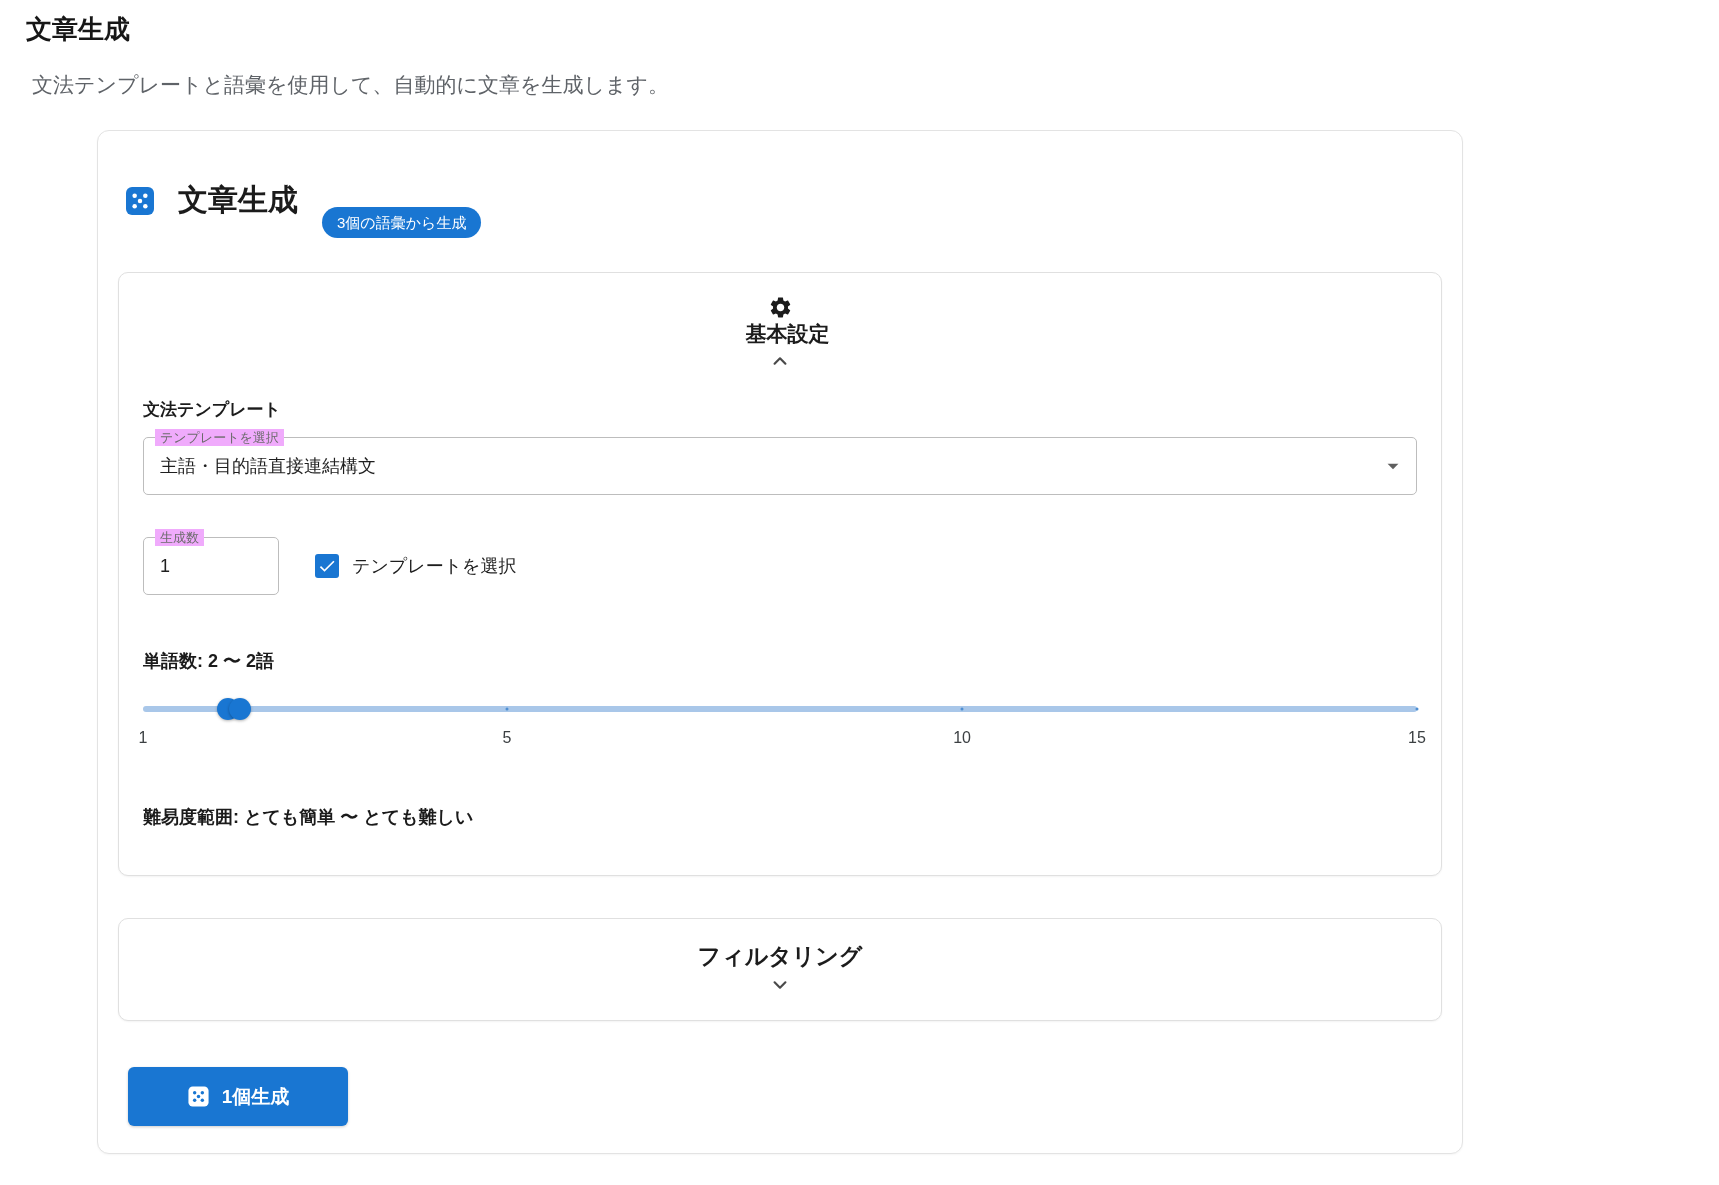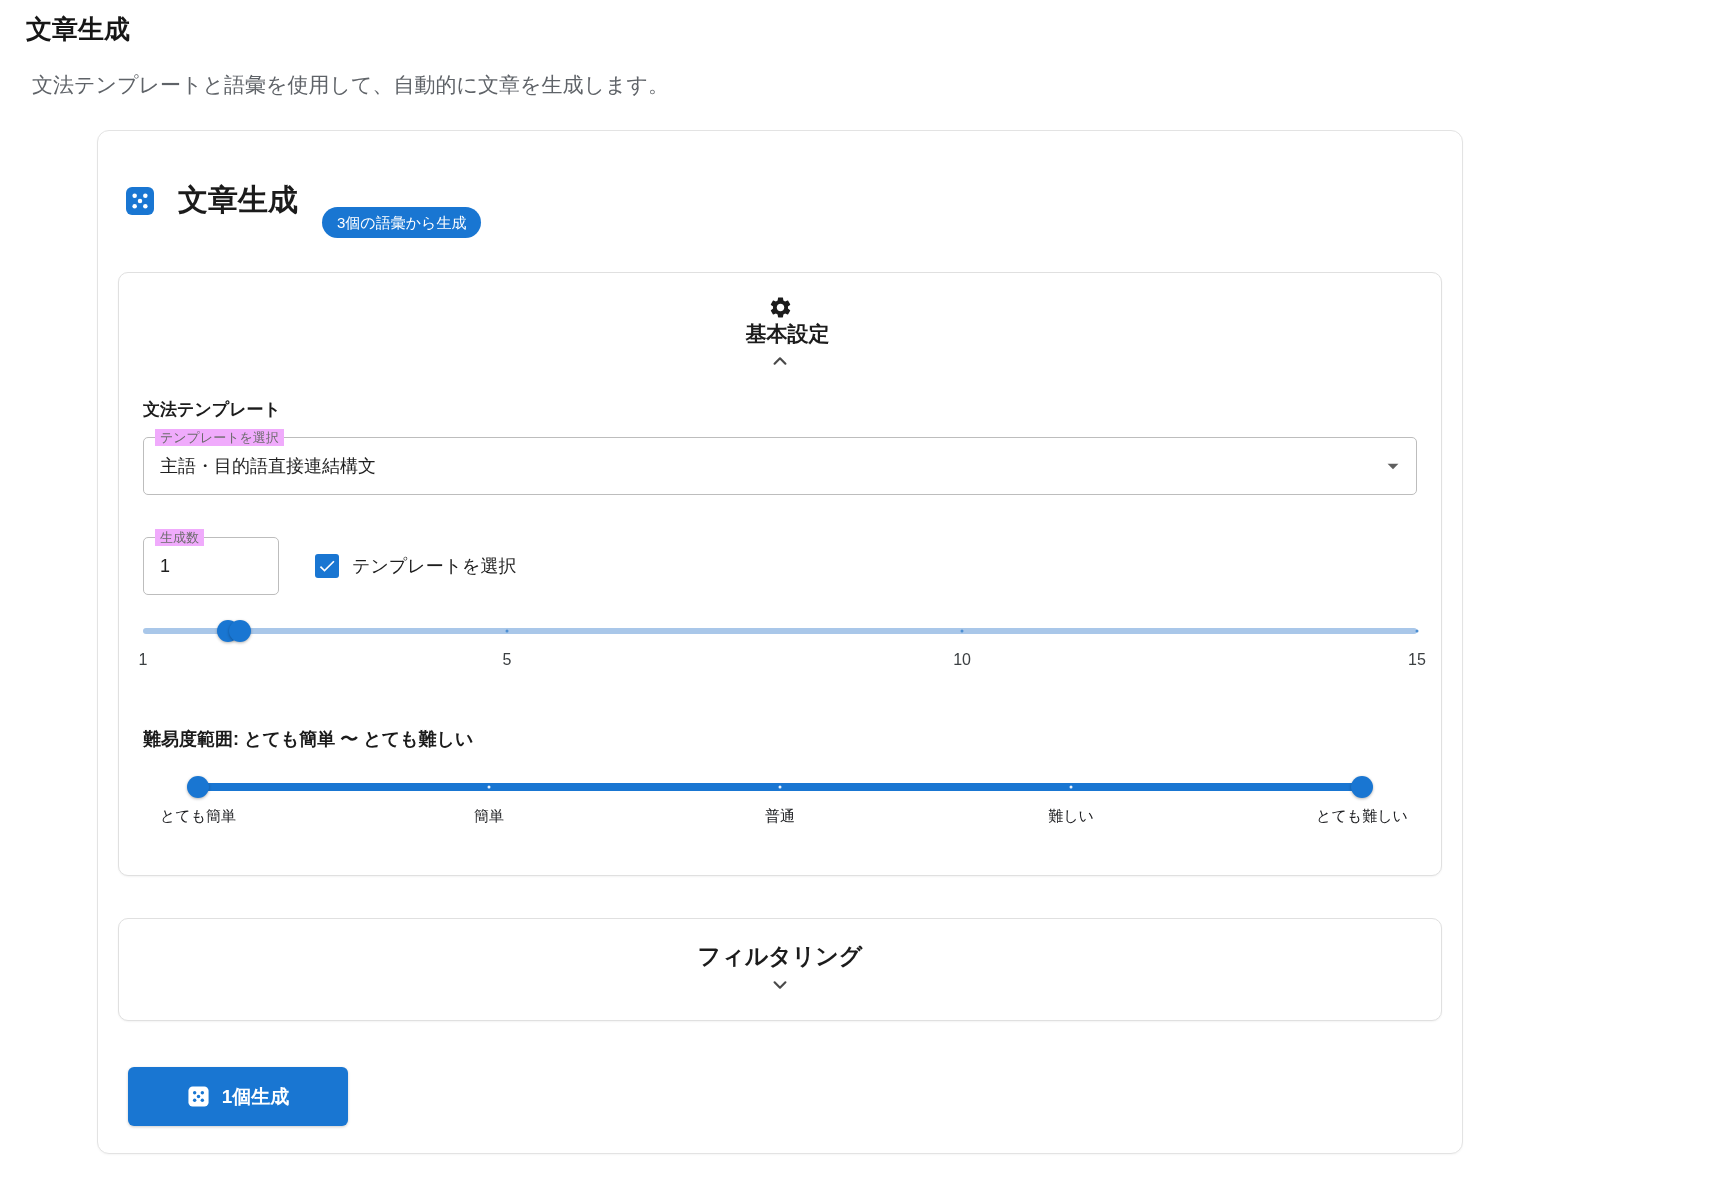--- a/index.html
+++ b/index.html
@@ -144,53 +144,37 @@
         <div class="check-row">
           <span class="checkbox">
             <svg viewBox="0 0 24 24">
               <path fill="#fff" d="M9 16.17L4.83 12l-1.42 1.41L9 19 21 7l-1.41-1.41z"></path>
             </svg>
           </span>
           <span class="check-label">テンプレートを選択</span>
         </div>
       </div>
 
+      <div class="slider-label">単語数: 2 〜 2語</div>
       <div class="slider">
         <div class="rail"></div>
         <span class="mark" style="left:28.57%"></span>
         <span class="mark" style="left:64.29%"></span>
         <span class="mark" style="left:100%"></span>
         <span class="thumb" style="left:6.7%"></span>
         <span class="thumb" style="left:7.6%"></span>
       </div>
       <div class="ticks">
         <span class="tick" style="left:0%">1</span>
         <span class="tick" style="left:28.57%">5</span>
         <span class="tick" style="left:64.29%">10</span>
         <span class="tick" style="left:100%">15</span>
       </div>
 
       <div class="slider-label">難易度範囲: とても簡単 〜 とても難しい</div>
-      <div class="diff-wrap">
-        <div class="slider">
-          <div class="track-full"></div>
-          <span class="mark on-track" style="left:25%"></span>
-          <span class="mark on-track" style="left:50%"></span>
-          <span class="mark on-track" style="left:75%"></span>
-          <span class="thumb" style="left:0%"></span>
-          <span class="thumb" style="left:100%"></span>
-        </div>
-        <div class="ticks diff-ticks">
-          <span class="tick" style="left:0%">とても簡単</span>
-          <span class="tick" style="left:25%">簡単</span>
-          <span class="tick" style="left:50%">普通</span>
-          <span class="tick" style="left:75%">難しい</span>
-          <span class="tick" style="left:100%">とても難しい</span>
-        </div>
-      </div>
 
     </div>
   </div>
 
   <div class="accordion" style="margin-top:42px;">
     <div class="acc-header">
       <div class="acc-title big">フィルタリング</div>
       <div class="spacer"></div>
       <svg class="chev" viewBox="0 0 24 24">
         <path fill="none" stroke="currentColor" stroke-width="2" stroke-linecap="round" stroke-linejoin="round" d="M7 9.5l5 5 5-5"></path>

